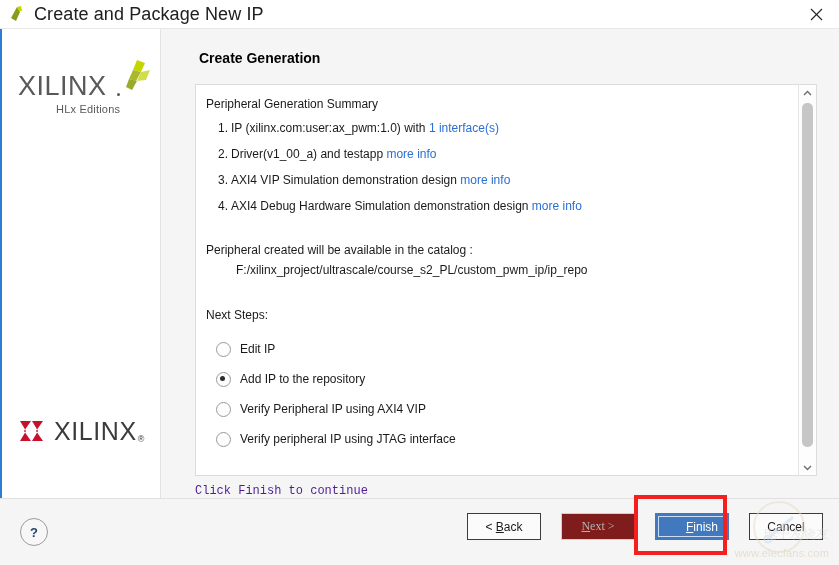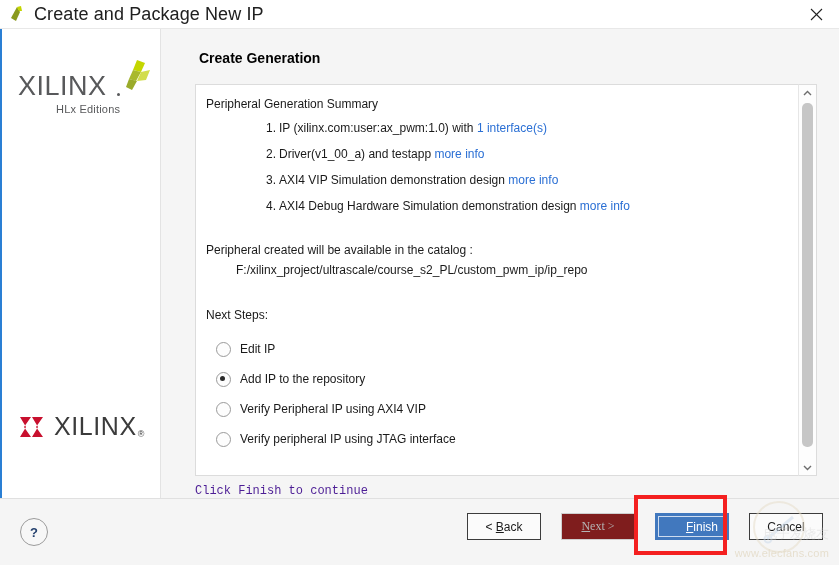--- a/index.html
+++ b/index.html
@@ -127,21 +127,21 @@
     position: absolute;
     left: 100px;
     top: 0px;
     width: 34px;
     height: 34px;
   }
 
   .xilinx-logo {
     margin: 0 0 54px 18px;
     display: flex;
-    align-items: flex-start;
+    align-items: flex-end;
     height: 30px;
   }
   .xilinx-mark { width: 28px; height: 26px; flex: 0 0 auto; }
   .xilinx-word {
     font-size: 25px;
     color: #3b3b3b;
     letter-spacing: .6px;
     margin-left: 8px;
     line-height: 1;
     font-weight: 400;
@@ -195,21 +195,20 @@
   ol.summary-list {
     list-style: none;
     margin: 10px 0 0 0;
     padding: 0 0 0 12px;
   }
   ol.summary-list li {
     font-size: 12px;
     color: #1a1a1a;
     margin-bottom: 12px;
     white-space: nowrap;
-    margin-left: 48px;
   }
   .num { margin-right: 3px; }
   .link {
     color: #2a6fd4;
     cursor: pointer;
   }
   .catalog-note {
     margin-top: 30px;
     font-size: 12px;
     color: #1a1a1a;

